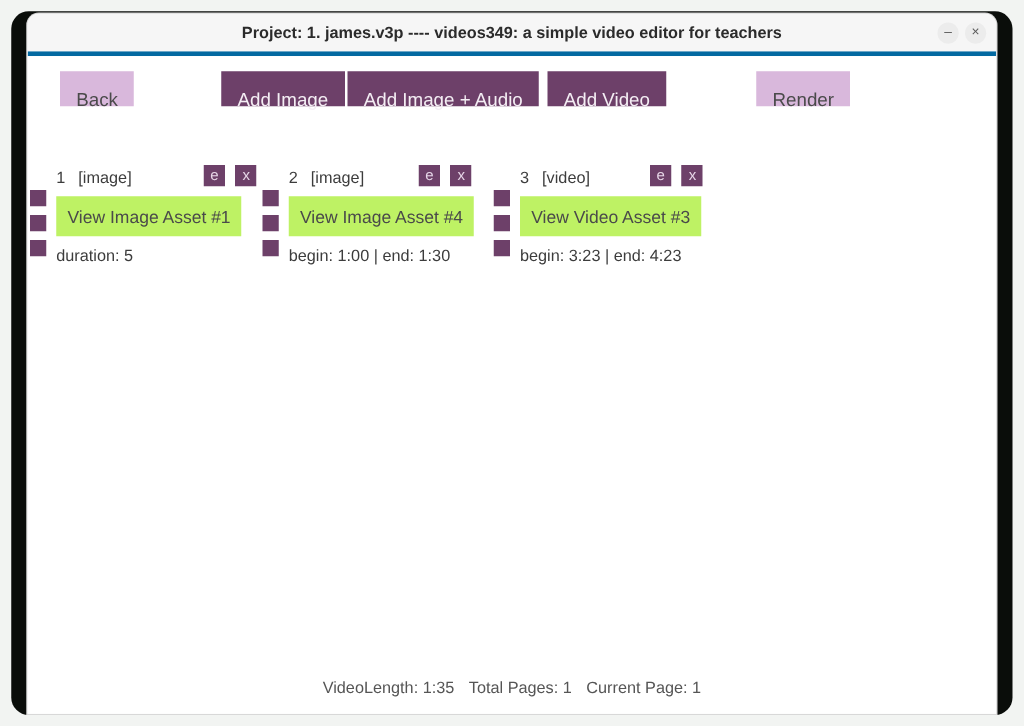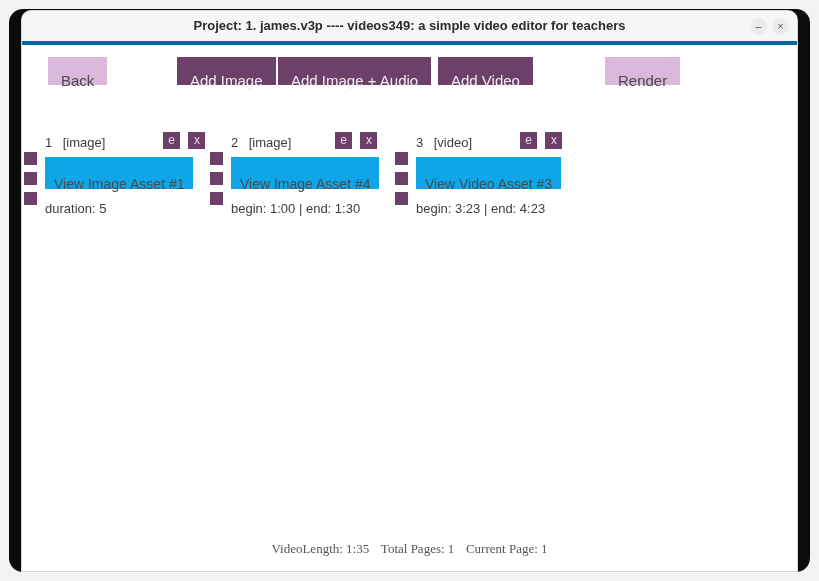--- a/index.html
+++ b/index.html
@@ -187,26 +187,26 @@
     color: #e7d6e8;
     font-size: 12px;
     line-height: 17px;
     text-align: center;
     margin-left: 4px;
     cursor: pointer;
     vertical-align: top;
   }
   .asset-btn {
     display: inline-block;
-    background: #0ea5e9;
+    background: #bef264;
     color: #4a4a4a;
     font-size: 14px;
     line-height: 22px;
-    height: 22px;
-    padding: 16px 9px;
+    height: 32px;
+    padding: 4px 9px;
     margin-top: 4px;
     border: 0;
     cursor: pointer;
     white-space: nowrap;
     font-family: "Liberation Sans", sans-serif;
   }
   .clip-meta {
     font-size: 13px;
     color: #3c3c3c;
     margin-top: 8px;
@@ -217,21 +217,21 @@
   #footer {
     position: absolute;
     left: 0;
     bottom: 18px;
     width: 775px;
     text-align: center;
     font-size: 13px;
     color: #555555;
     white-space: nowrap;
   }
-  #footer span { margin: 16px 4px; font-family: Liberation Serif, serif; }
+  #footer span { margin: 16px 4px; }
 </style>
 </head>
 <body>
 
 <div id="desktop">
   <div id="window-frame"></div>
 
   <div id="window">
 
     <div id="titlebar">

